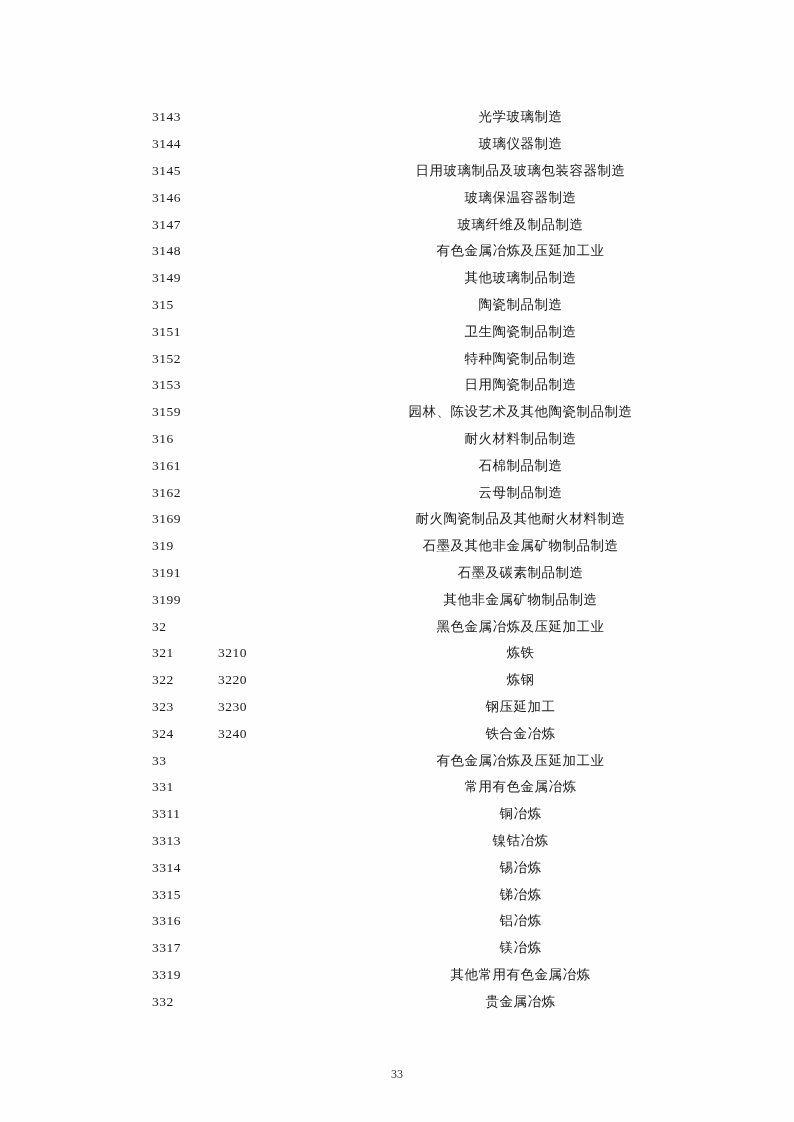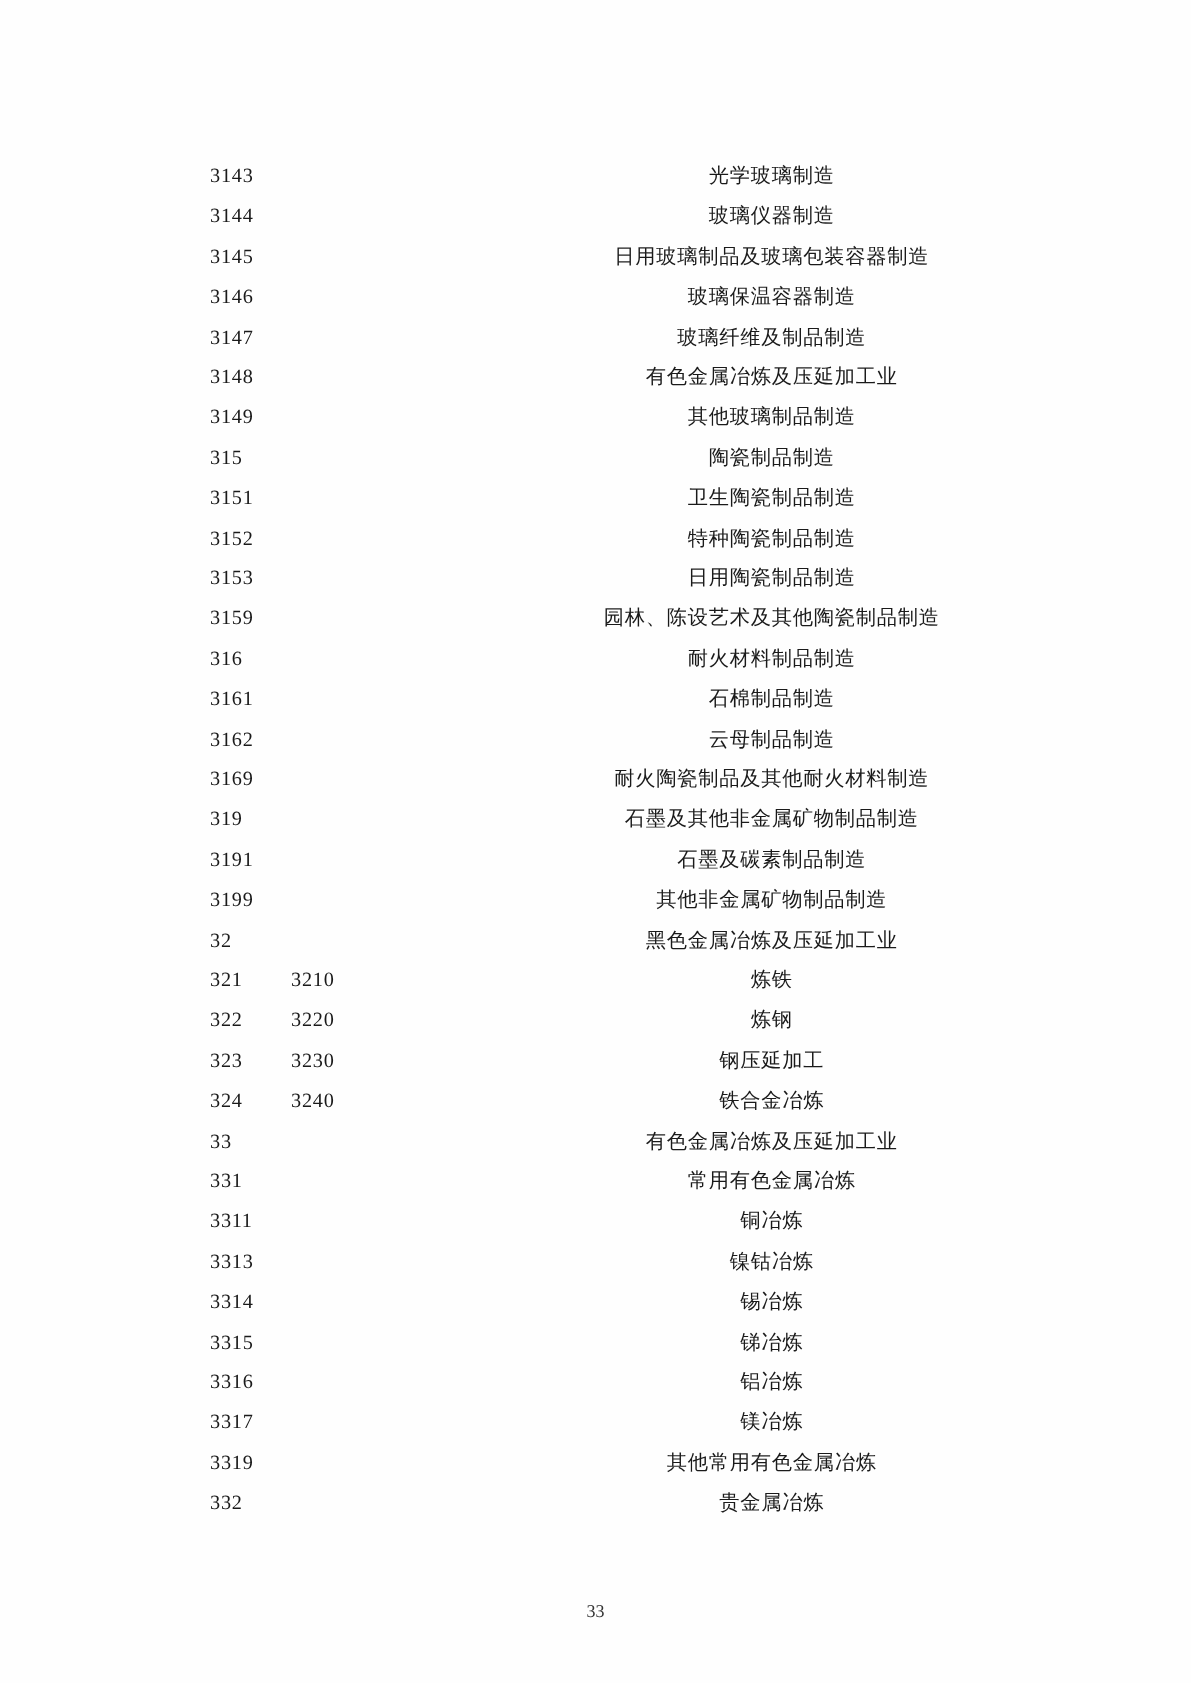--- a/index.html
+++ b/index.html
@@ -13,39 +13,39 @@
     height: 1122px;
     margin: 0 auto;
     background: #fefefe;
     overflow: hidden;
     font-family: "Liberation Serif", "DejaVu Serif", serif;
     color: #1a1a1a;
   }
   .list {
     position: absolute;
     top: 104px;
-    left: 0;
+    left: 12px;
     right: 0;
   }
   .row {
     display: flex;
     align-items: center;
     height: 26.8px;
     font-size: 13.5px;
     letter-spacing: 0.5px;
   }
   .col-code {
     width: 42px;
     margin-left: 140px;
     text-align: left;
     white-space: nowrap;
   }
   .col-code2 {
     width: 53px;
-    text-align: center;
+    text-align: right;
     white-space: nowrap;
   }
   .col-label {
     flex: 1;
     text-align: center;
     white-space: nowrap;
   }
   .page-number {
     position: absolute;
     left: 0;

